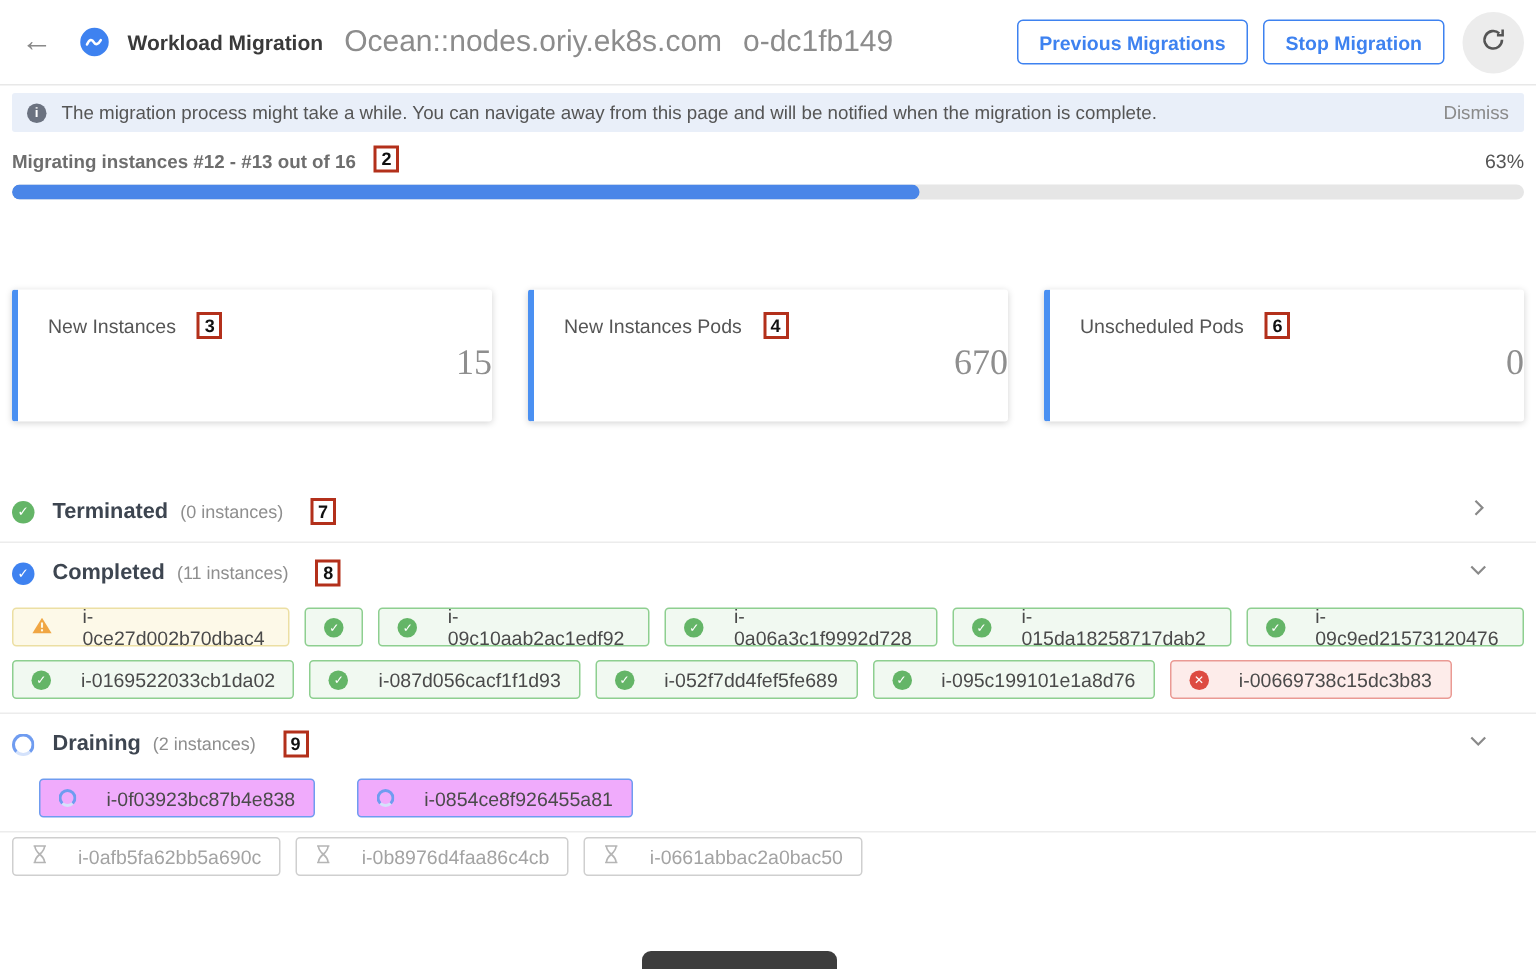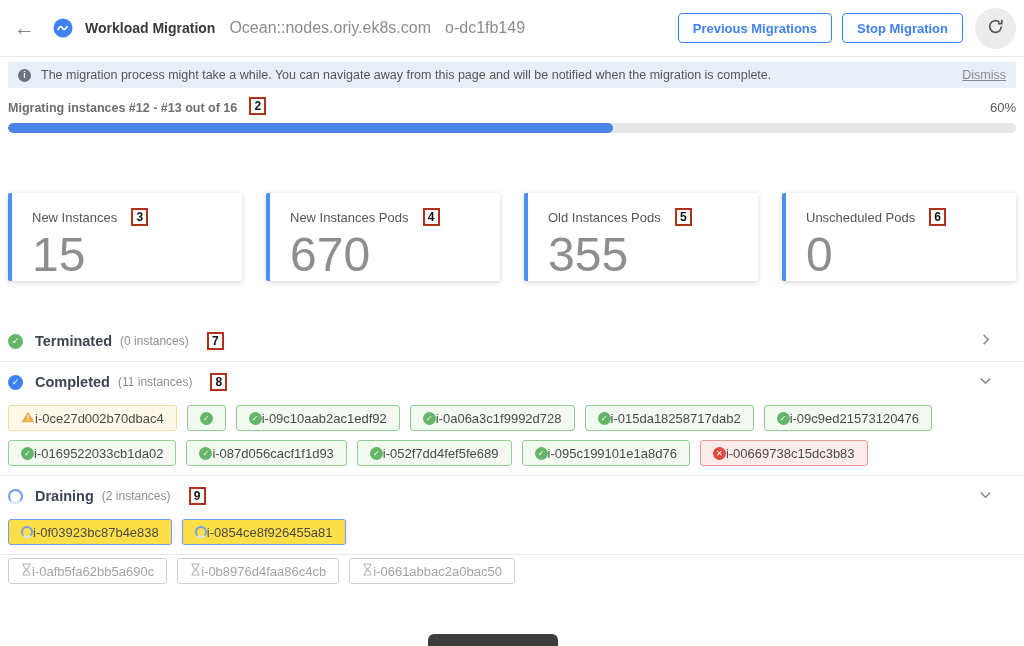--- a/index.html
+++ b/index.html
@@ -7,77 +7,77 @@
   body {
     font-family:"Liberation Sans", sans-serif;
     background:#fff; color:#444;
     position:relative; overflow:hidden;
   }
   
   .header { height:57px; display:flex; align-items:center; padding:0 8px 0 14px; border-bottom:1px solid #e8e8e8; }
   .back { font-size:21px; color:#8a8a8a; margin-right:18px; cursor:pointer; }
   .logo { width:20px; height:20px; margin-right:12px; flex:0 0 auto; }
   .title { font-size:14px; font-weight:bold; color:#3a3a3a; margin-right:14px; }
-  .subtitle { font-size:16px; color:#8c8c8c; margin-right:14px; }
+  .subtitle { font-size:20px; color:#8c8c8c; margin-right:14px; }
   .hspacer { flex:1; }
   .btn { height:30px; padding:0 14px; border:1px solid #3e82f0; border-radius:4px; background:#fff;
          color:#3e82f0; font-weight:bold; font-size:13px; font-family:inherit; margin-left:10px; cursor:pointer; }
   .refresh-btn { width:41px; height:41px; border-radius:50%; background:#ececec; border:none;
                  display:flex; align-items:center; justify-content:center; margin-left:12px; cursor:pointer; }
   
   .banner { margin:5px 8px 0; background:#e9eff9; height:26px; display:flex; align-items:center;
             padding:0 10px; font-size:12.5px; color:#555; border-radius:2px; }
   .info-icon { width:13px; height:13px; border-radius:50%; background:#6b7280; color:#fff; font-size:9px;
                font-weight:bold; display:inline-flex; align-items:center; justify-content:center; margin-right:10px; flex:0 0 auto; }
-  .dismiss { margin-left:auto; color:#8a8a8a; text-decoration:underline; cursor:pointer; }
+  .dismiss { margin-left:auto; color:#8a8a8a; cursor:pointer; }
   
   .ann { display:inline-flex; align-items:center; justify-content:center; min-width:17px; height:18px; padding:0 3px;
          border:2px solid #b3301b; background:#fff; color:#111; font-size:12px; font-weight:bold; line-height:1; }
   
   .content { padding:0 8px; }
   .status-row { margin-top:23px; display:flex; align-items:center; font-size:15.5px; }
   .status-label { color:#4a4a4a; font-weight:600; }
   .status-value { color:#8a8a8a; margin-left:8px; }
   .status-row .ann { margin-left:16px; }
   .migrow { margin-top:9px; display:flex; align-items:flex-end; font-size:12.5px; font-weight:600; color:#6e6e6e; }
   .migrow .ann { margin-left:12px; }
   .pct { margin-left:auto; font-weight:normal; font-size:13px; color:#555; }
   .pbar { margin-top:8px; height:10px; background:#e6e6e6; border-radius:5px; overflow:hidden; }
   .pfill { height:100%; background:#4a86e8; border-radius:5px; }
   
   .cards { display:flex; gap:24px; margin-top:60px; }
   .card { flex:1; height:88px; background:#fff; border-left:4px solid #4a90f2; border-radius:2px;
-          box-shadow:0 1px 5px rgba(0,0,0,0.18); padding:15px 0 0 20px; }
+          box-shadow:0 1px 5px rgba(0,0,0,0.18); padding:15px 0 0 20px;text-align:right; }
   .card-label { display:flex; align-items:center; font-size:13px; color:#555; }
   .card-label .ann { margin-left:14px; }
-  .card-value { margin-top:3px; font-size:48px; color:#8e8e8e; line-height:1.1; }
+  .card-value { margin-top:3px; font-size:24px; color:#8e8e8e; line-height:1.1;font-family:Liberation Serif, serif; }
   
   .sections { margin-top:40px; }
   .divider { border-top:1px solid #ececec; }
   .sec-head { display:flex; align-items:center; padding:11px 8px; cursor:pointer; }
   .sec-icon { width:15px; height:15px; margin-right:12px; flex:0 0 auto; }
   .circle-check { border-radius:50%; color:#fff; font-size:9px; display:inline-flex; align-items:center; justify-content:center; }
   .green { background:#64b567; }
   .blue { background:#3e82f0; }
   .spinner { border-radius:50%; border:2px solid #6f9cf0; border-bottom-color:#d4e2fb; }
   .sec-name { font-size:14.5px; font-weight:bold; color:#3d4550; }
   .sec-count { margin-left:8px; font-size:12px; color:#8e8e8e; }
   .sec-head .ann { margin-left:18px; }
   .chev { margin-left:auto; margin-right:24px; }
   
   .chips { display:flex; gap:10px; margin:3px 8px 9px; }
-  .chip { height:26px; display:inline-flex; align-items:center; gap:0; padding:0 12px;
+  .chip { height:26px; display:inline-flex; align-items:center; gap:20px; padding:0 12px;
           border-radius:3px; border:1px solid; font-size:13px; color:#4a4a4a; }
   .chip .ci { width:13px; height:13px; font-size:8px; flex:0 0 auto; }
   .chip .spinner { width:12px; height:12px; border-width:2px; }
   .ok { background:#f1f9f1; border-color:#8ecf90; }
   .warning { background:#fdf9e8; border-color:#ecdfa3; }
   .error { background:#fdecea; border-color:#ea9a94; }
   .err-i { background:#dd4b41; }
-  .draining { background:#fde047; border-color:#6f9cf0; }
+  .draining { background:#f0abfc; border-color:#6f9cf0;margin-left:18px; }
   .pending { background:#fff; border-color:#cfcfcf; color:#a3a3a3; }
   .bottom-overlay { position:absolute; left:428px; top:634px; width:130px; height:12px;
                     background:#3d3d3d; border-radius:6px 6px 0 0; }
 </style>
 </head>
 <body>
 
 <div class="header">
   <span class="back">←</span>
   <span class="logo">
@@ -106,21 +106,21 @@
   <span class="info-icon">i</span>
   <span>The migration process might take a while. You can navigate away from this page and will be notified when the migration is complete.</span>
   <span class="dismiss">Dismiss</span>
 </div>
 
 <div class="content">
 
   <div class="migrow">
     <span>Migrating instances #12 - #13 out of 16</span>
     <span class="ann">2</span>
-    <span class="pct">60%</span>
+    <span class="pct">63%</span>
   </div>
   <div class="pbar">
     <div class="pfill" style="width: 60%;"></div>
   </div>
 
   <div class="cards">
     <div class="card">
       <div class="card-label">
           <span>New Instances</span>
           <span class="ann">3</span>
@@ -129,27 +129,20 @@
     </div>
     <div class="card">
       <div class="card-label">
           <span>New Instances Pods</span>
           <span class="ann">4</span>
         </div>
       <div class="card-value">670</div>
     </div>
     <div class="card">
       <div class="card-label">
-          <span>Old Instances Pods</span>
-          <span class="ann">5</span>
-        </div>
-      <div class="card-value">355</div>
-    </div>
-    <div class="card">
-      <div class="card-label">
           <span>Unscheduled Pods</span>
           <span class="ann">6</span>
         </div>
       <div class="card-value">0</div>
     </div>
   </div>
 </div>
 
 <div class="sections">
 

